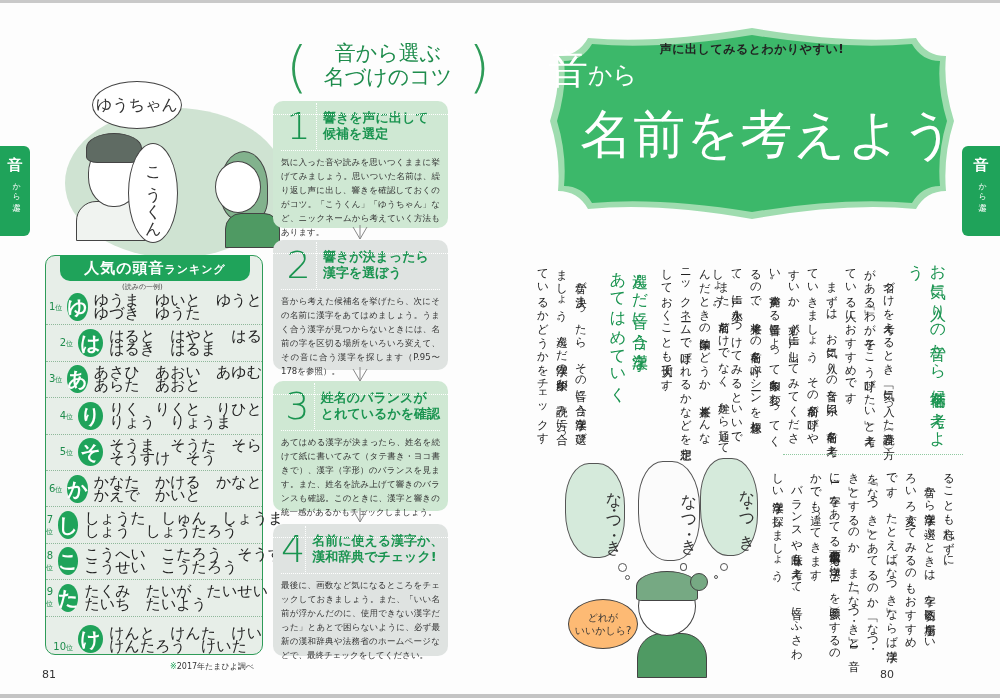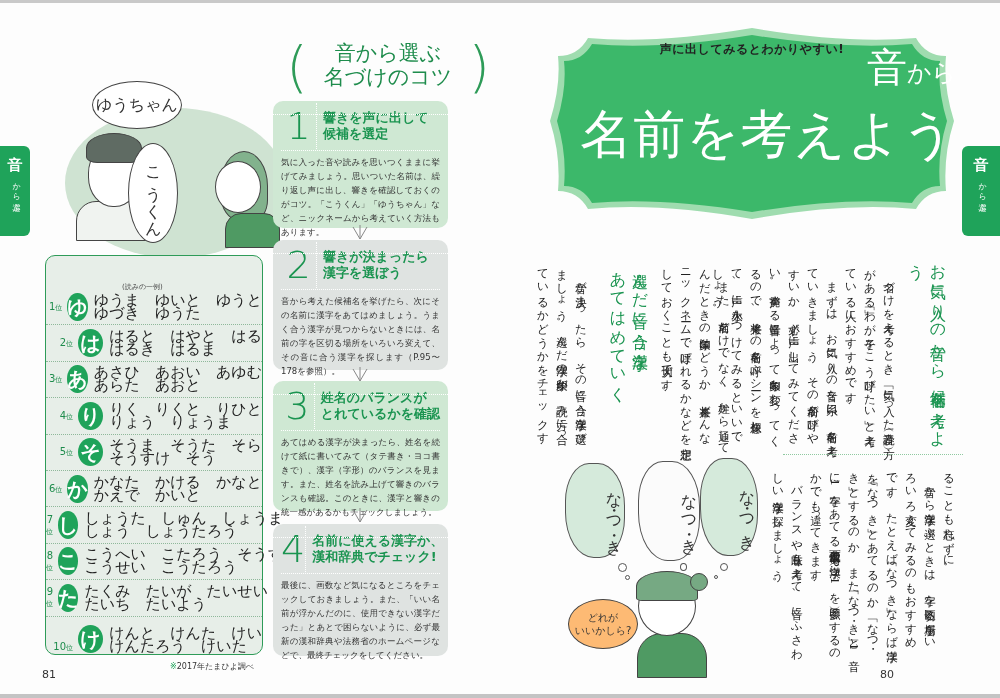--- a/index.html
+++ b/index.html
@@ -67,21 +67,21 @@
     .step-num { font-size: 38px; line-height: 1; color: #1a9450; width: 36px; text-align: center; border-right: 1px dotted #fff; height: 46px; display: flex; align-items: center; justify-content: center; margin-right: 6px; font-weight: 300; }
     .step-title { color: #1a9450; font-size: 13px; line-height: 16px; font-weight: bold; }
     .step-title div { white-space: nowrap; }
     .step-body { font-size: 8.5px; line-height: 14px; color: #333; padding: 4px 0 8px; text-align: justify; }
     .arrow { position: absolute; left: 350px; width: 20px; height: 20px; }
 
     
     .banner { position: absolute; left: 548px; top: 23px; width: 408px; height: 195px; }
     .banner svg { position: absolute; left: 0; top: 0; }
     .banner-sub { position: absolute; left: 0; width: 100%; top: 15px; text-align: center; font-size: 12px; font-weight: bold; color: #222; letter-spacing: 0.5px; }
-    .banner-title1 { position: absolute; left: 0; width: 100%; top: 20px; text-align: right; color: #fff; font-size: 34px; line-height: 42px; }
+    .banner-title1 { position: absolute; left: 0; width: 100%; top: 26px; text-align: left; color: #fff; font-size: 34px; line-height: 42px; font-family: Liberation Mono, monospace; }
     .banner-title1 .big { font-size: 40px; }
     .banner-title1 .small { font-size: 24px; }
     .banner-title2 { position: absolute; left: 0; width: 100%; top: 82px; text-align: right; color: #fff; font-size: 52px; line-height: 52px; letter-spacing: 1px; }
     .banner-desc { position: absolute; left: 0; width: 100%; top: 145px; text-align: center; color: #1c1c1c; font-size: 9px; line-height: 15px; }
 
     
     .vert-block { position: absolute; writing-mode: vertical-rl; text-orientation: mixed; font-family: "DejaVu Serif", serif; font-size: 11.5px; line-height: 19px; color: #222; letter-spacing: 0.5px; }
     .vert-heading { position: absolute; writing-mode: vertical-rl; font-size: 16px; line-height: 22px; color: #1a9450; letter-spacing: 1px; }
 
     .divider-dotted { position: absolute; left: 783px; top: 451px; width: 180px; border-top: 1px dotted #8fc9a0; }
@@ -116,20 +116,23 @@
       <div class="person boy-head"></div>
       <div class="person boy-hair"></div>
       <div class="person girl-hair"></div>
       <div class="person girl-head"></div>
       <div class="person girl-body"></div>
       <div class="bubble b1">ゆうちゃん</div>
       <div class="bubble b2">こうくん</div>
     </div>
 
     <div class="ranking">
+      <div class="ranking-title">
+        <span>人気の頭音</span><small>ランキング</small>
+      </div>
       <div class="ranking-note-top">(読みの一例)</div>
       <div class="rank-list">
         <div class="rank-row">
           <div class="rank-pos"><span>1</span><small>位</small></div>
           <div class="rank-kana">ゆ</div>
           <div class="rank-names">
               <div>ゆうま　ゆいと　ゆうと</div>
               <div>ゆづき　ゆうた</div>
             </div>
         </div>

